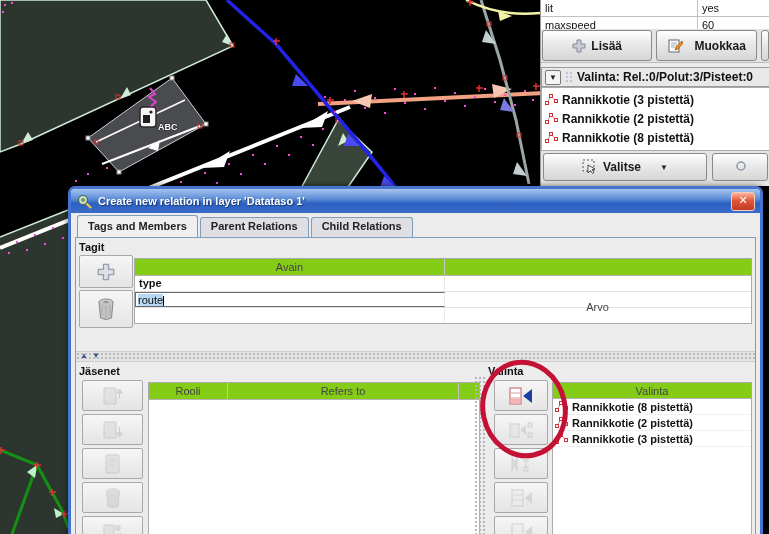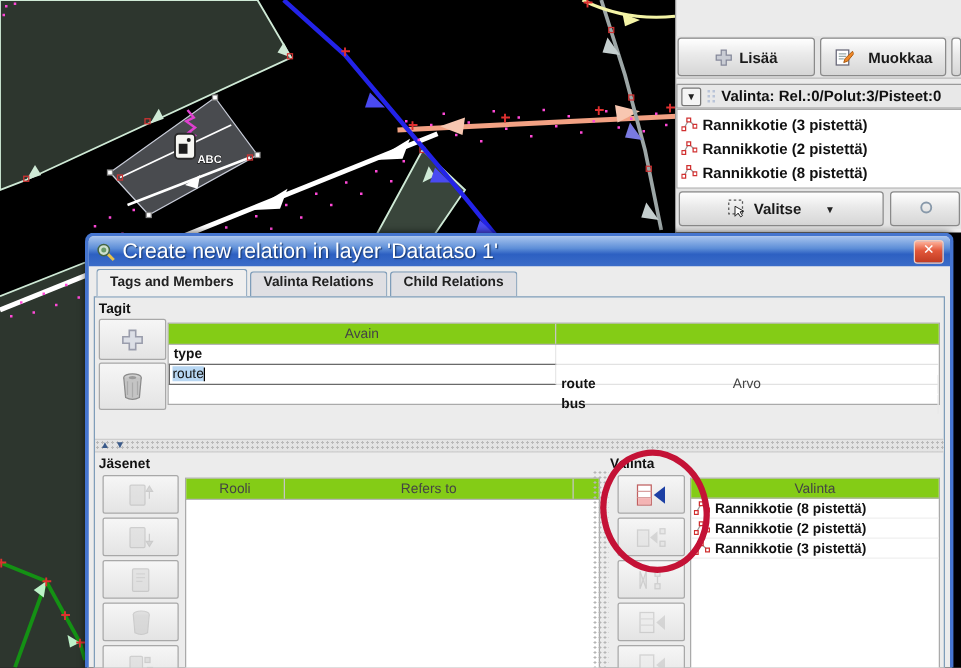--- a/index.html
+++ b/index.html
@@ -31,39 +31,39 @@
   #sel-btns{position:absolute;left:0;top:151px;right:0;height:32px;display:flex;gap:5px;
             padding:2px;box-sizing:border-box;background:#e4e4e4;}
   .collapse-box{width:14px;height:13px;background:#f4f4f4;border:1px solid #777;border-radius:2px;
                 display:flex;align-items:center;justify-content:center;font-size:8px;color:#222;}
   
   #dialog{position:absolute;left:68px;top:186px;width:695px;height:360px;box-sizing:border-box;
           border:3px solid #4575cf;border-bottom:none;border-radius:7px 7px 0 0;
           background:#ececec;box-shadow:0 0 6px rgba(0,0,0,.6);}
   #titlebar{height:24px;border-radius:4px 4px 0 0;display:flex;align-items:center;gap:6px;
             padding:0 5px;background:linear-gradient(#a8c4ee,#5e8fd8 40%,#2d60c2 60%,#3b6cc8);}
-  #titlebar .t{color:#fff;font-weight:normal;font-size:17px;text-shadow:1px 1px 1px #1a3a70;}
+  #titlebar .t{color:#fff;font-weight:bold;font-size:11px;text-shadow:1px 1px 1px #1a3a70;}
   #closebtn{margin-left:auto;width:22px;height:17px;border-radius:3px;
             background:linear-gradient(#ffb49c,#e2573a 45%,#c03b22);border:1px solid #f3cdbd;
             color:#fff;font-weight:bold;font-size:11px;line-height:15px;text-align:center;}
   #tabstrip{display:flex;gap:2px;padding:4px 0 0 6px;height:20px;}
   .tab{padding:2px 10px 0 10px;border:1px solid #7f9db9;border-bottom:none;
        border-radius:3px 3px 0 0;background:#dfdfe3;font-weight:bold;font-size:11px;color:#222;}
   .tab.active{background:#efefef;position:relative;z-index:3;margin-top:-2px;padding-top:4px;}
   #mainpanel{position:absolute;left:4px;right:4px;top:48px;bottom:0;background:#ececec;
              border:1px solid #7f9db9;}
   .sect-label{position:absolute;font-weight:bold;font-size:11px;color:#111;}
   
   #tagbtns{position:absolute;left:3px;top:17px;width:54px;}
   #tagbtns .gbtn{width:54px;box-sizing:border-box;margin-bottom:2px;}
   #tagtable{position:absolute;left:58px;top:20px;right:3px;background:#fff;border:1px solid #aaa;}
   .thead{display:flex;height:16px;background:#84cc16;border-bottom:1px solid #b5b5b5;
          color:#444;font-size:11px;}
   .thead>div{display:flex;align-items:center;justify-content:center;border-right:1px solid #c5c5c5;}
-  .trow{display:flex;height:15px;border-bottom:1px solid #e2e2e2;font-weight:bold;color:#111;align-items:center;}
+  .trow{display:flex;height:15px;border-bottom:1px solid #e2e2e2;font-weight:bold;color:#111;}
   .trow>div{padding-left:4px;line-height:15px;border-right:1px solid #e8e8e8;overflow:hidden;}
   .kcol{width:310px;box-sizing:border-box;}
   .vcol{flex:1;margin-top:48px;}
   .editcell{background:#fff;border:1px solid #6a6a6a;font-weight:normal;padding-left:2px !important;}
   .selected-text{background:#b8d7f3;color:#111;}
   .caret{display:inline-block;width:1px;height:11px;background:#000;vertical-align:middle;}
   
   #splitter{position:absolute;left:0;right:0;top:113px;height:9px;background:#e4e4e4;
             background-image:radial-gradient(#b9b9b9 1px,transparent 1px);background-size:4px 4px;
             border-top:1px solid #cdcdcd;border-bottom:1px solid #cdcdcd;}
@@ -242,20 +242,30 @@
   <g>
     <path d="M150,88 l5,6 -6,3 7,5 -5,4 6,3" stroke="#e040d0" stroke-width="2" fill="none"></path>
     <rect x="140" y="107" width="16" height="20" rx="3" fill="#f6f6f2" stroke="#2a2a2a" stroke-width="1.5"></rect>
     <rect x="143" y="115" width="7" height="8" fill="#1e1e1e"></rect>
     <circle cx="151" cy="112" r="1.6" fill="#1e1e1e"></circle>
     <text x="158" y="130" font-size="9" font-weight="bold" fill="#ffffff" stroke="#000" stroke-width="0.6" paint-order="stroke">ABC</text>
   </g>
 </svg>
 
 <div id="dock">
+  <div id="prop-table">
+    <div class="prow">
+      <div class="pkey">lit</div>
+      <div class="pval">yes</div>
+    </div>
+    <div class="prow">
+      <div class="pkey">maxspeed</div>
+      <div class="pval">60</div>
+    </div>
+  </div>
   <div id="prop-btns">
     <div class="btn" style="flex:1.1;">
       <svg width="14" height="14" viewBox="0 0 14 14">
         <path d="M5,1 h4 v4 h4 v4 h-4 v4 h-4 v-4 h-4 v-4 h4 z" fill="#c9ccd4" stroke="#85889a"></path>
       </svg>
       <span>Lisää</span>
     </div>
     <div class="btn" style="flex:1;gap:12px;">
       <svg width="15" height="15" viewBox="0 0 15 15">
         <rect x="1" y="2" width="10" height="12" fill="#fff" stroke="#667"></rect>
@@ -331,21 +341,21 @@
     <svg width="16" height="16" viewBox="0 0 16 16">
       <circle cx="7" cy="7" r="4.5" fill="#cfe0cf" stroke="#446644" stroke-width="1.2"></circle>
       <circle cx="7" cy="7" r="2" fill="#6a9a6a"></circle>
       <line x1="10.5" y1="10.5" x2="15" y2="15" stroke="#e8c24a" stroke-width="2.4"></line>
     </svg>
     <span class="t">Create new relation in layer 'Datataso 1'</span>
     <div id="closebtn">✕</div>
   </div>
   <div id="tabstrip">
     <div class="tab active">Tags and Members</div>
-    <div class="tab">Valinta Relations</div>
+    <div class="tab">Parent Relations</div>
     <div class="tab">Child Relations</div>
   </div>
   <div id="mainpanel">
     <div class="sect-label" style="left:3px;top:3px;">Tagit</div>
 
     <div id="tagbtns">
       <div class="gbtn" style="height:33px;">
         <svg width="18" height="18" viewBox="0 0 14 14">
           <path d="M5,1 h4 v4 h4 v4 h-4 v4 h-4 v-4 h-4 v-4 h4 z" fill="#dcdfe6" stroke="#9a9dac"></path>
         </svg>

